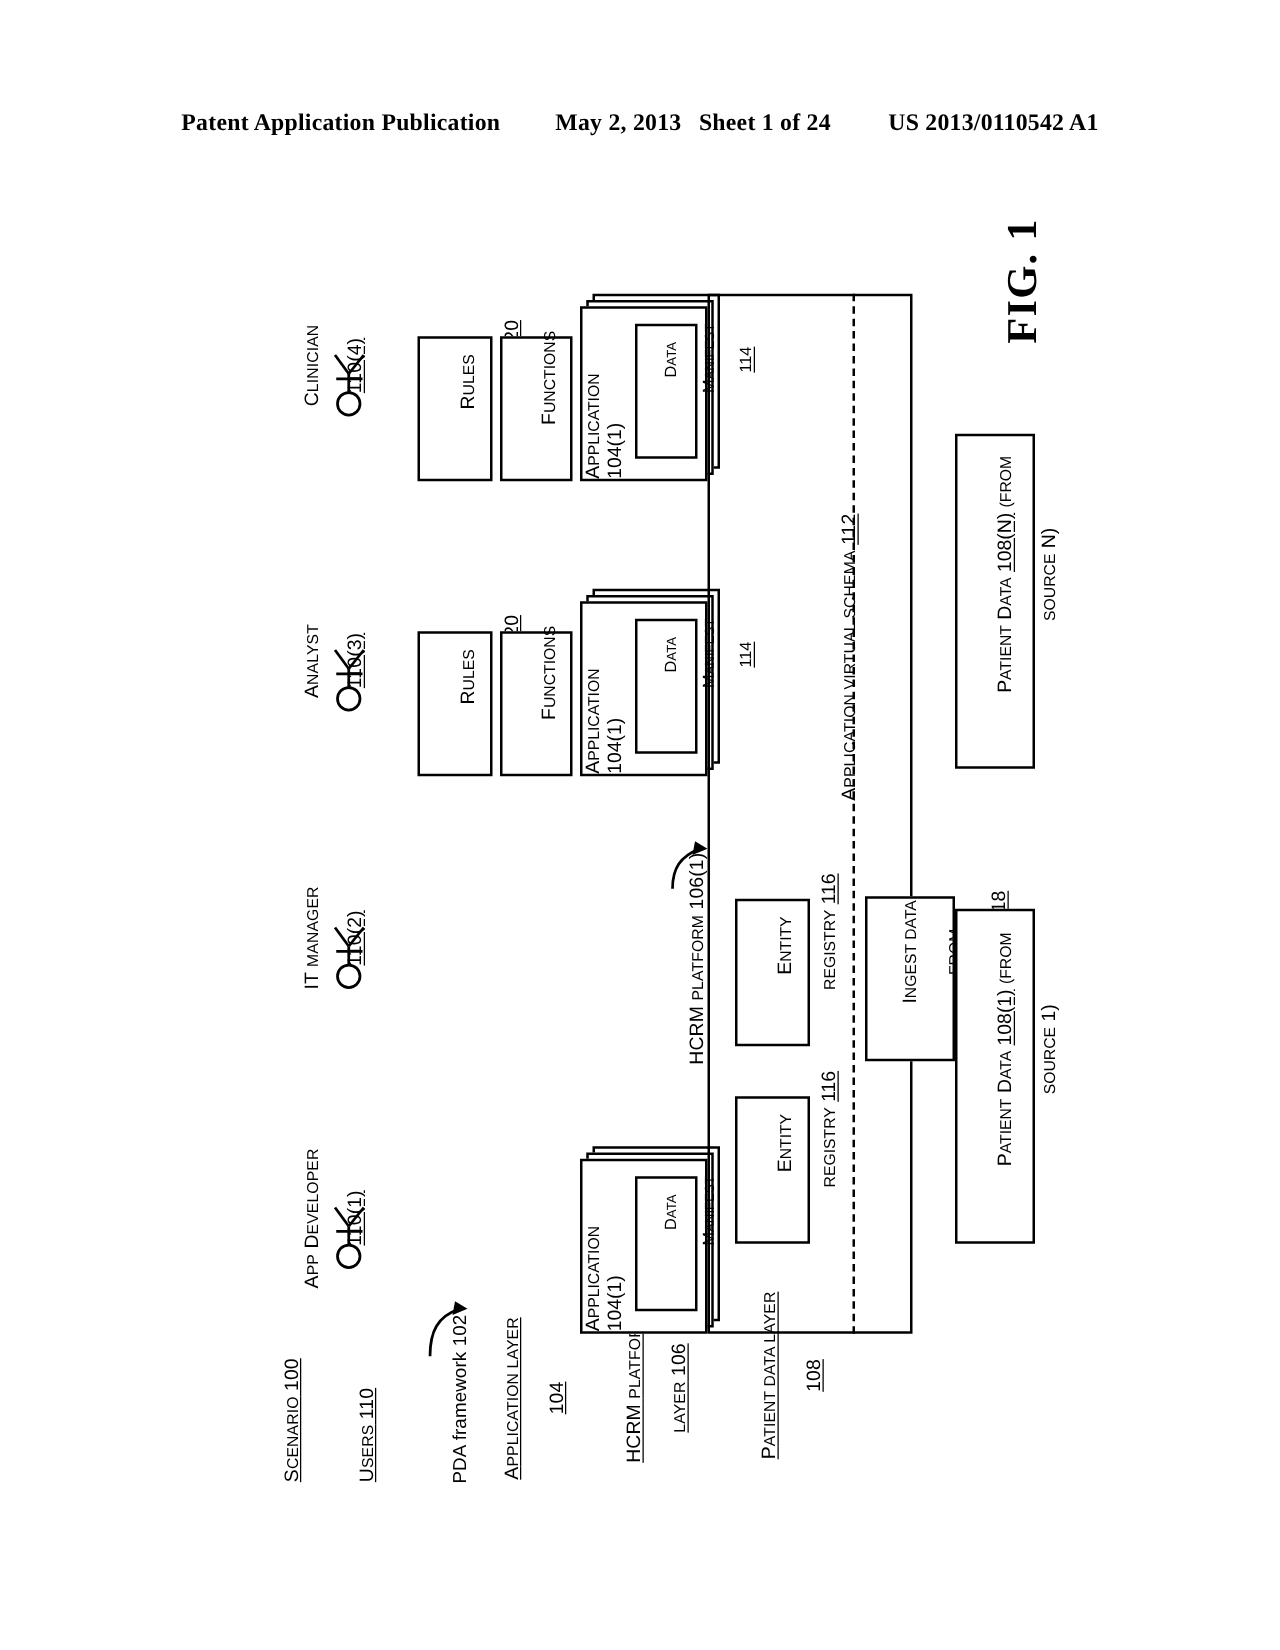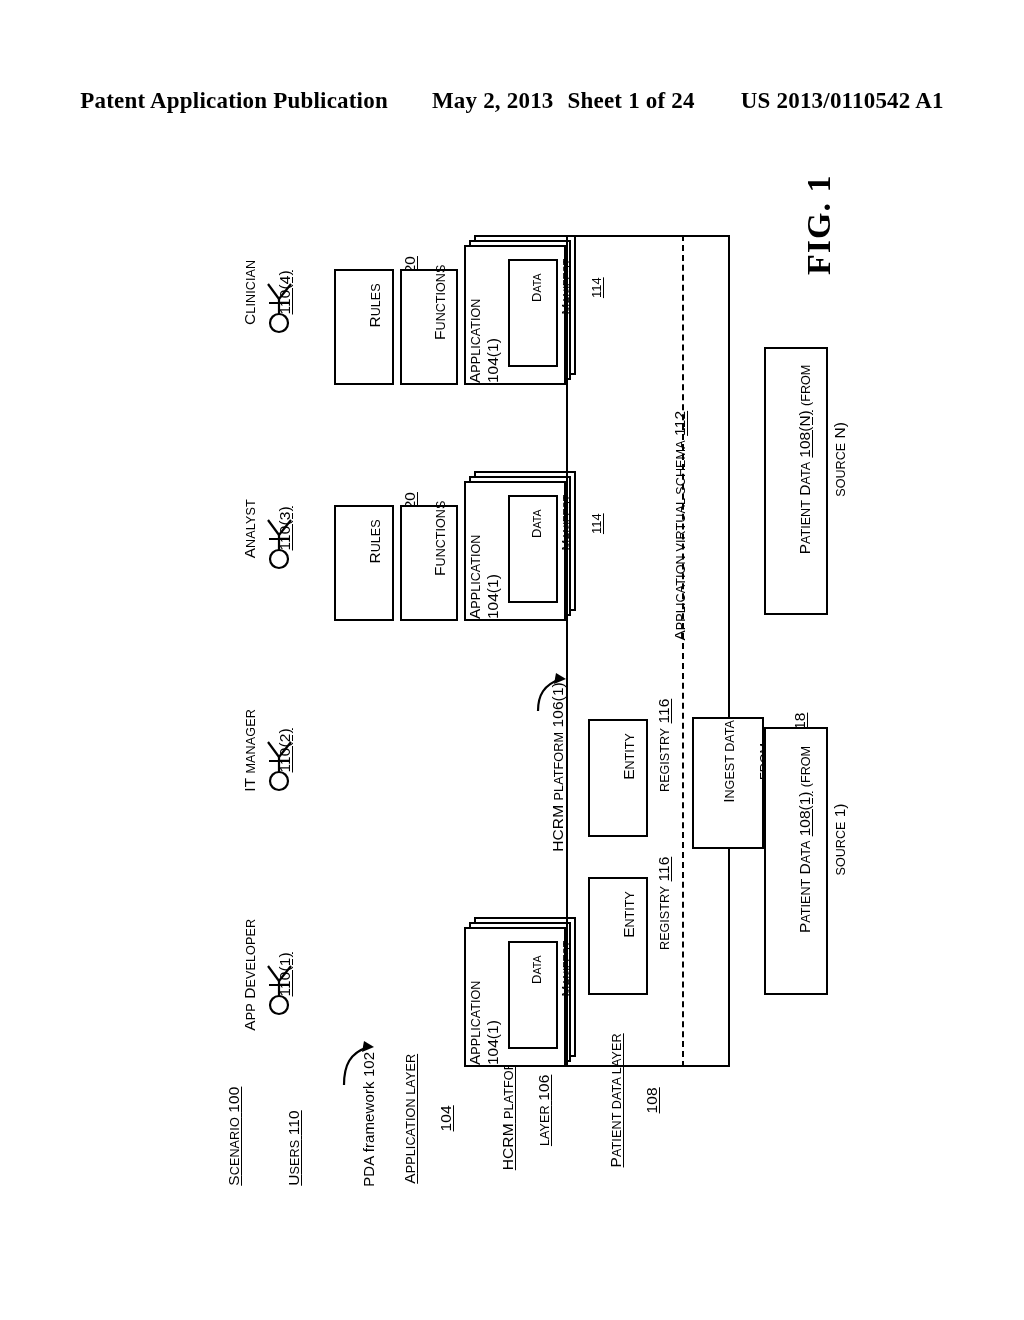--- a/index.html
+++ b/index.html
@@ -18,21 +18,21 @@
 
   
   #pub-header {
     position: absolute;
     top: 88px;
     left: 0;
     width: 1024px;
     text-align: center;
     font-family: "Liberation Serif", serif;
     font-weight: bold;
-    font-size: 23px;
+    font-size: 19px;
     letter-spacing: 0.2px;
     white-space: nowrap;
   }
   #pub-header .seg { display: inline-block; }
   #pub-header .gap-a { display: inline-block; width: 44px; }
   #pub-header .gap-b { display: inline-block; width: 14px; }
   #pub-header .gap-c { display: inline-block; width: 46px; }
 
   
   #diagram {

